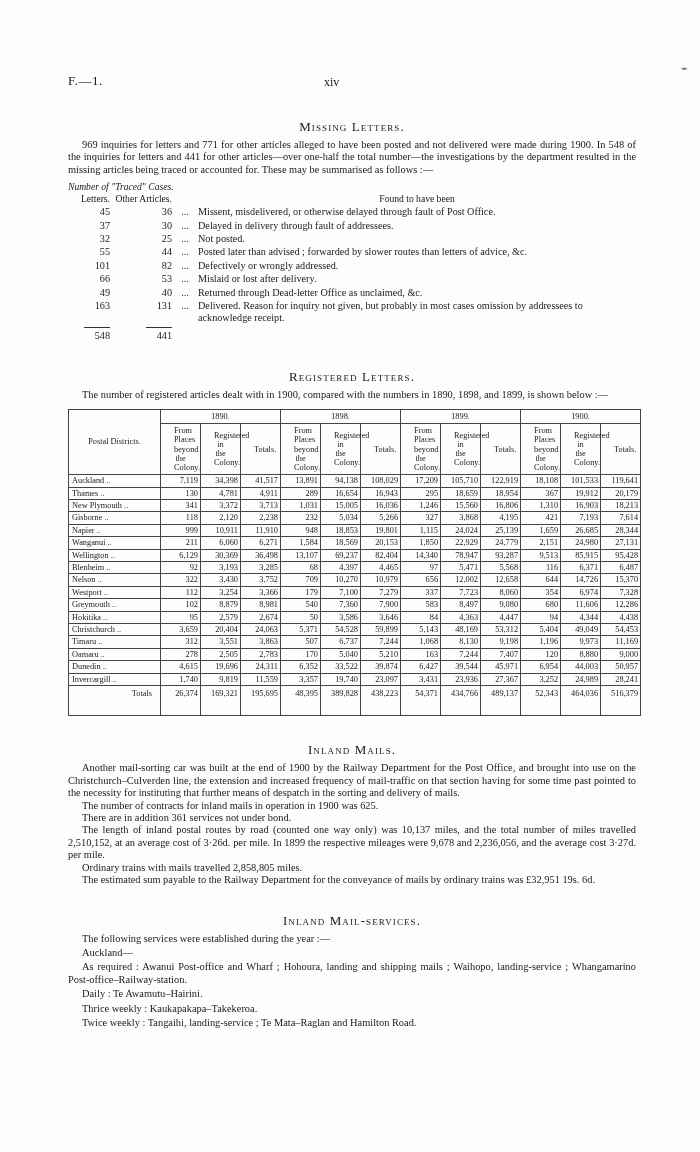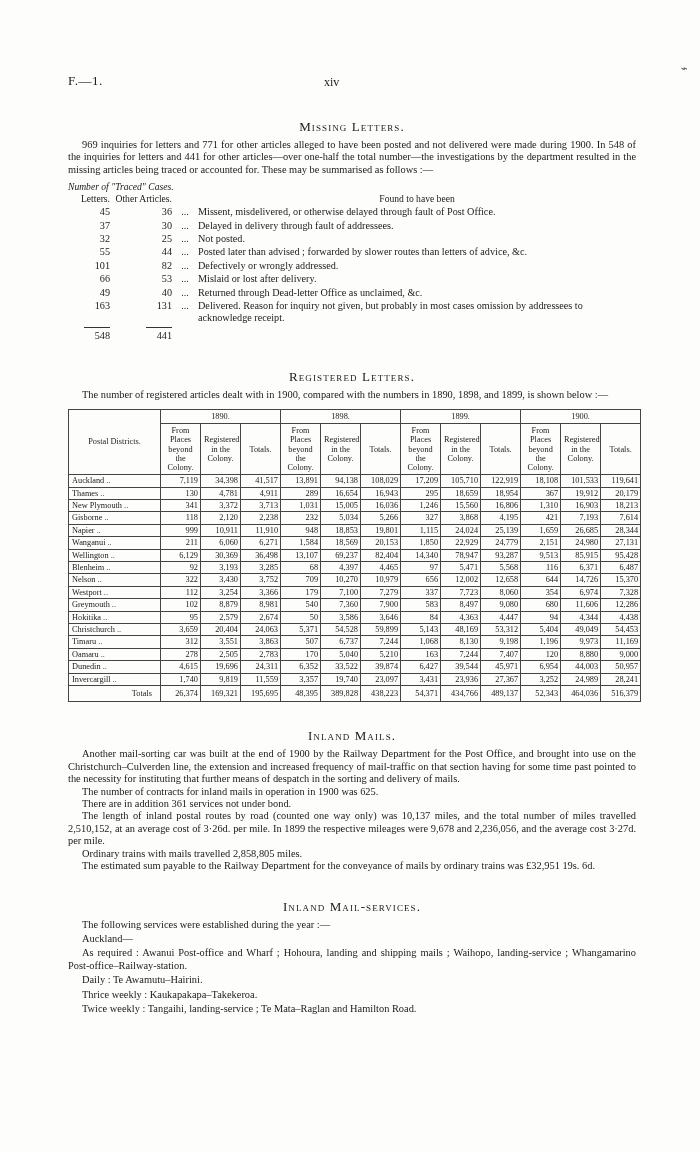--- a/index.html
+++ b/index.html
@@ -115,33 +115,33 @@
     table-layout: fixed;
   }
   table.reg th, table.reg td {
     border: 1px solid #444;
     padding: 0;
   }
   table.reg thead th {
     font-weight: normal;
     text-align: center;
     line-height: 9.2px;
-    padding: 2px 3px;
+    padding: 2px 13px;
   }
   table.reg td.name {
     text-align: left;
     padding-left: 3px;
     white-space: nowrap;
   }
   table.reg td.num {
     text-align: right;
     padding-right: 2px;
   }
   table.reg tbody tr td { height: 11.4px; line-height: 11.4px; }
-  table.reg tr.totals td { padding-top: 2px; padding-bottom: 2px; }
+  table.reg tr.totals td { padding-top: 2px; padding-bottom: 16px; }
   .mails p { margin-bottom: 0; }
   .indent1 { margin-left: 40px; text-indent: 0; }
   .indent3 { margin-left: 70px; text-indent: -8px; }
 </style>
 </head>
 <body>
 
 <div class="page">
 
   <div class="corner-mark">⌁</div>

